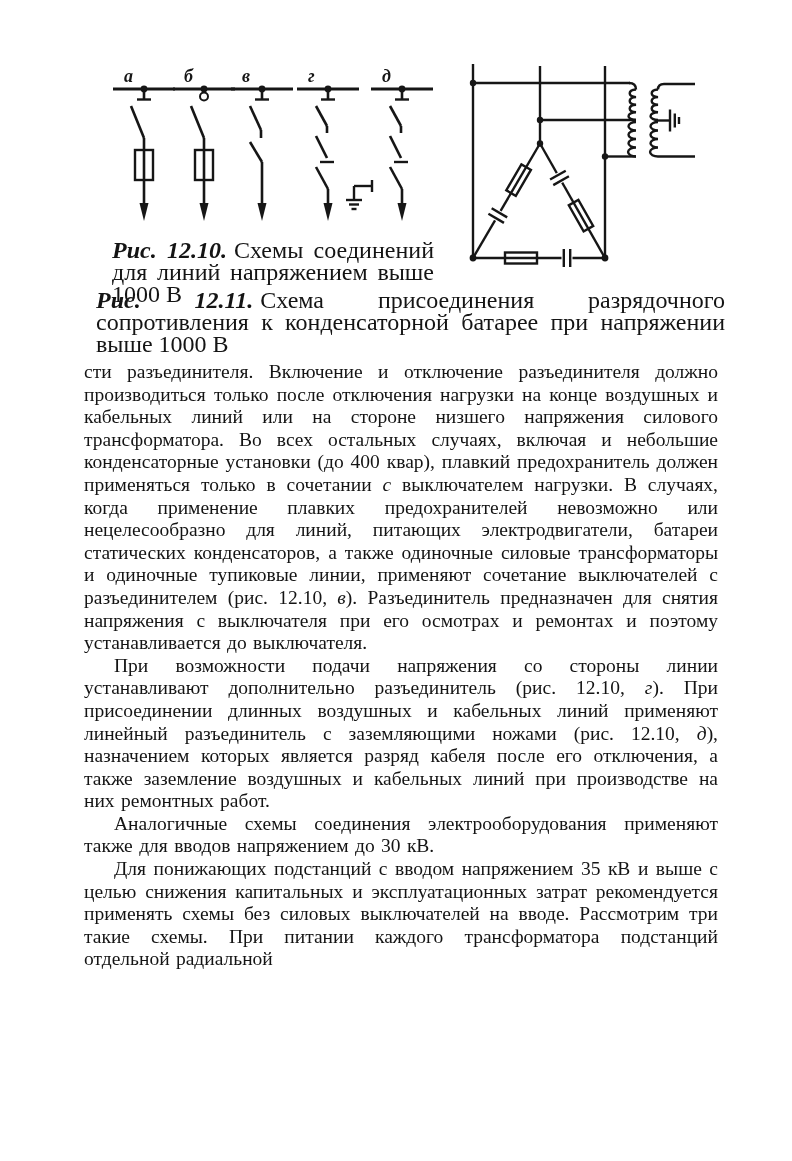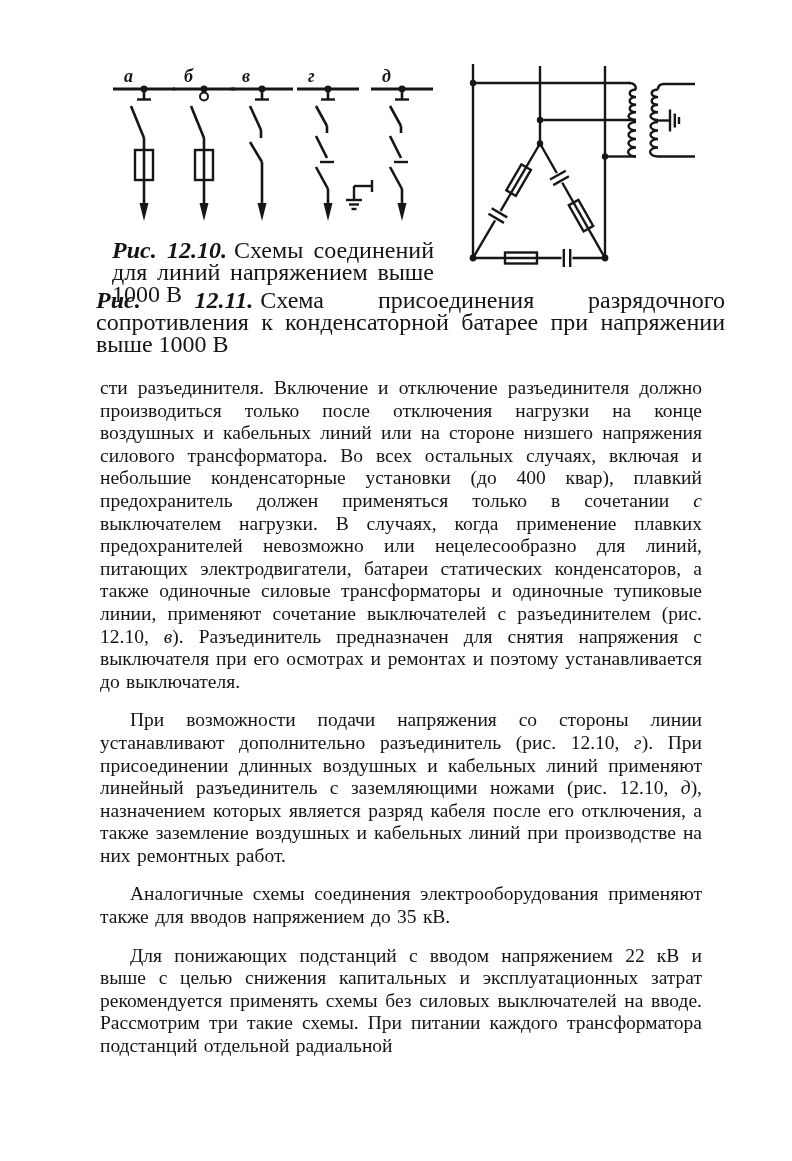--- a/index.html
+++ b/index.html
@@ -27,21 +27,21 @@
   .cap-label { font-style:italic; font-weight:bold; padding-right:7px; }
   #cap-1210 { left:112px; top:239px; width:322px; }
   #cap-1211 { left:96px;  top:289px; width:629px; }
   .body-text {
     position:absolute;
     left:84px; top:361px; width:634px;
     font-size:19.5px; line-height:22.6px;
     text-align:justify;
     word-spacing:1.5px;
   }
-  .para { margin:16px; text-indent:30px; }
+  .para { margin:0; text-indent:30px; }
   .para.no-indent { text-indent:0; }
   .it { font-style:italic; }
 </style>
 </head>
 <body>
 
 <div class="page">
 
   <svg id="fig-1210" style="left:102px; top:60px;" width="340" height="166" viewBox="0 0 340 166">
 
@@ -196,17 +196,17 @@
     <span class="cap-label">Рис. 12.10.</span><span>Схемы соединений для линий напряжением выше 1000 В</span>
   </div>
 
   <div class="fig-caption" id="cap-1211">
     <span class="cap-label">Рис. 12.11.</span><span>Схема присоединения разрядочного сопротивления к конденсаторной батарее при напряжении выше 1000 В</span>
   </div>
 
   <div class="body-text">
       <p class="para no-indent"><span>сти разъединителя. Включение и отключение разъединителя должно производиться только после отключения нагрузки на конце воздушных и кабельных линий или на стороне низшего напряжения силового трансформатора. Во всех остальных случаях, включая и небольшие конденсаторные установки (до 400 квар), плавкий предохранитель должен применяться только в сочетании </span><span class="it">с</span><span> выключателем нагрузки. В случаях, когда применение плавких предохранителей невозможно или нецелесообразно для линий, питающих электродвигатели, батареи статических конденсаторов, а также одиночные силовые трансформаторы и одиночные тупиковые линии, применяют сочетание выключателей с разъединителем (рис. 12.10, </span><span class="it">в</span><span>). Разъединитель предназначен для снятия напряжения с выключателя при его осмотрах и ремонтах и поэтому устанавливается до выключателя.</span></p>
       <p class="para"><span>При возможности подачи напряжения со стороны линии устанавливают дополнительно разъединитель (рис. 12.10, </span><span class="it">г</span><span>). При присоединении длинных воздушных и кабельных линий применяют линейный разъединитель с заземляющими ножами (рис. 12.10, </span><span class="it">д</span><span>), назначением которых является разряд кабеля после его отключения, а также заземление воздушных и кабельных линий при производстве на них ремонтных работ.</span></p>
-      <p class="para"><span>Аналогичные схемы соединения электрооборудования применяют также для вводов напряжением до 35 кВ.</span></p>
-      <p class="para"><span>Для понижающих подстанций с вводом напряжением 22 кВ и выше с целью снижения капитальных и эксплуатационных затрат рекомендуется применять схемы без силовых выключателей на вводе. Рассмотрим три такие схемы. При питании каждого трансформатора подстанций отдельной радиальной</span></p>
+      <p class="para"><span>Аналогичные схемы соединения электрооборудования применяют также для вводов напряжением до 30 кВ.</span></p>
+      <p class="para"><span>Для понижающих подстанций с вводом напряжением 35 кВ и выше с целью снижения капитальных и эксплуатационных затрат рекомендуется применять схемы без силовых выключателей на вводе. Рассмотрим три такие схемы. При питании каждого трансформатора подстанций отдельной радиальной</span></p>
     </div>
 
 </div>
 
 </body></html>

